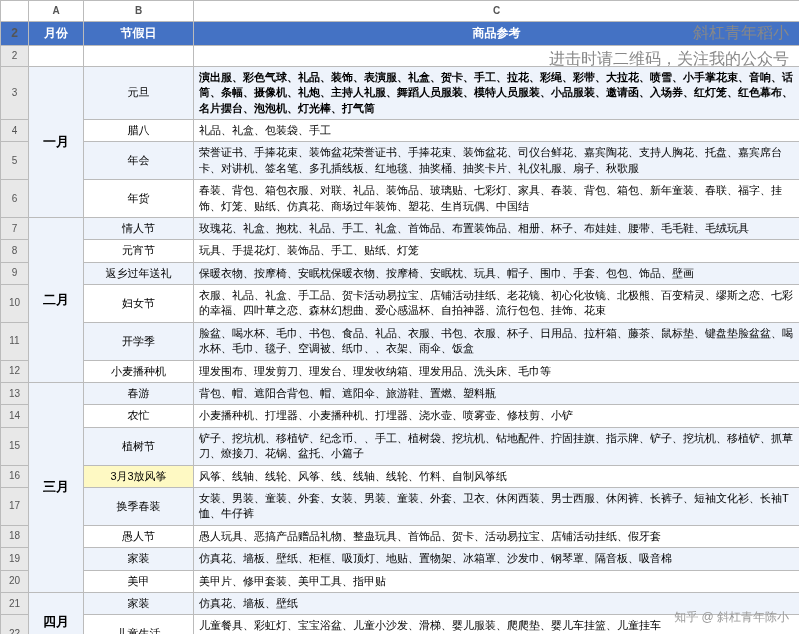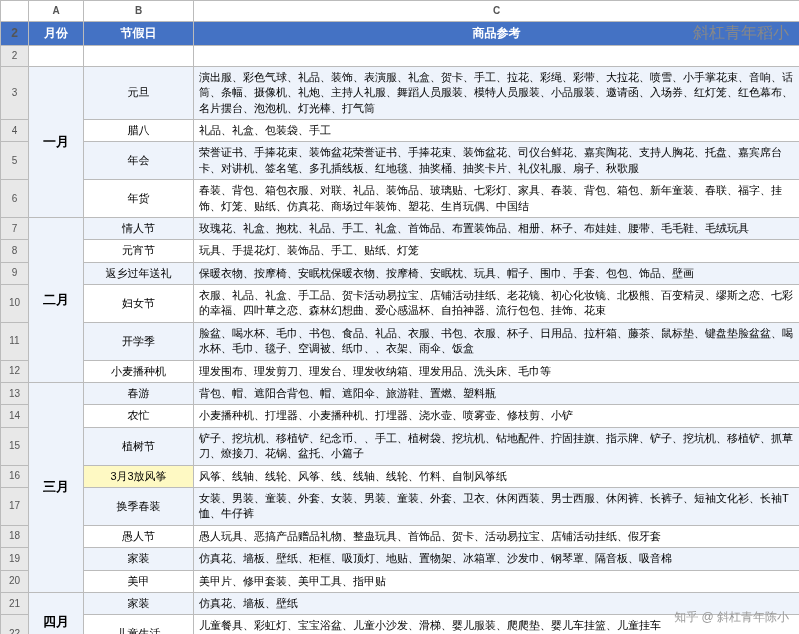--- a/index.html
+++ b/index.html
@@ -66,20 +66,21 @@
     }
     tr:nth-child(even) td { background-color: #f2f7ff; }
     tr:nth-child(odd) td { background-color: #ffffff; }
     .header-row td { background: #4472c4 !important; }
   </style>
 </head>
 <body>
 
 <div class="watermark">
   <div>斜杠青年稻小</div>
+  <div>进击时请二维码，关注我的公众号</div>
 </div>
 
 <table>
   <colgroup>
     <col style="width:28px">
     <col style="width:55px">
     <col style="width:110px">
     <col style="width:606px">
   </colgroup>
   <tbody id="table-body">
@@ -99,21 +100,21 @@
     </tr>
   <tr>
         <td class="col-row row-num" style="background-color: rgb(232, 232, 232);">2</td>
         <td class="festival-cell" style="background-color: rgb(255, 255, 255);"></td>
         <td class="content-cell" style="white-space: pre-wrap; background-color: rgb(255, 255, 255);"></td>
       </tr>
       <tr>
         <td class="col-row row-num" style="background-color: rgb(232, 232, 232);">3</td>
         <td class="month-cell" rowspan="4" style="text-align: center; vertical-align: middle; font-weight: bold; font-size: 13px; background-color: rgb(238, 243, 251);">一月</td>
         <td class="festival-cell" style="background-color: rgb(238, 243, 251);">元旦</td>
-        <td class="content-cell" style="white-space: pre-wrap; background-color: rgb(238, 243, 251);">演出服、彩色气球、礼品、装饰、表演服、礼盒、贺卡、手工、拉花、彩绳、彩带、大拉花、喷雪、小手掌花束、音响、话筒、条幅、摄像机、礼炮、主持人礼服、舞蹈人员服装、模特人员服装、小品服装、邀请函、入场券、红灯笼、红色幕布、名片摆台、泡泡机、灯光棒、打气筒</td>
+        <td class="content-cell" style="white-space: pre-wrap; background-color: rgb(238, 243, 251); font-weight: bold;">演出服、彩色气球、礼品、装饰、表演服、礼盒、贺卡、手工、拉花、彩绳、彩带、大拉花、喷雪、小手掌花束、音响、话筒、条幅、摄像机、礼炮、主持人礼服、舞蹈人员服装、模特人员服装、小品服装、邀请函、入场券、红灯笼、红色幕布、名片摆台、泡泡机、灯光棒、打气筒</td>
       </tr>
       <tr>
         <td class="col-row row-num" style="background-color: rgb(232, 232, 232);">4</td>
         <td class="festival-cell" style="background-color: rgb(255, 255, 255);">腊八</td>
         <td class="content-cell" style="white-space: pre-wrap; background-color: rgb(255, 255, 255);">礼品、礼盒、包装袋、手工</td>
       </tr>
       <tr>
         <td class="col-row row-num" style="background-color: rgb(232, 232, 232);">5</td>
         <td class="festival-cell" style="background-color: rgb(238, 243, 251);">年会</td>
         <td class="content-cell" style="white-space: pre-wrap; background-color: rgb(238, 243, 251);">荣誉证书、手捧花束、装饰盆花荣誉证书、手捧花束、装饰盆花、司仪台鲜花、嘉宾陶花、支持人胸花、托盘、嘉宾席台卡、对讲机、签名笔、多孔插线板、红地毯、抽奖桶、抽奖卡片、礼仪礼服、扇子、秋歌服</td>

